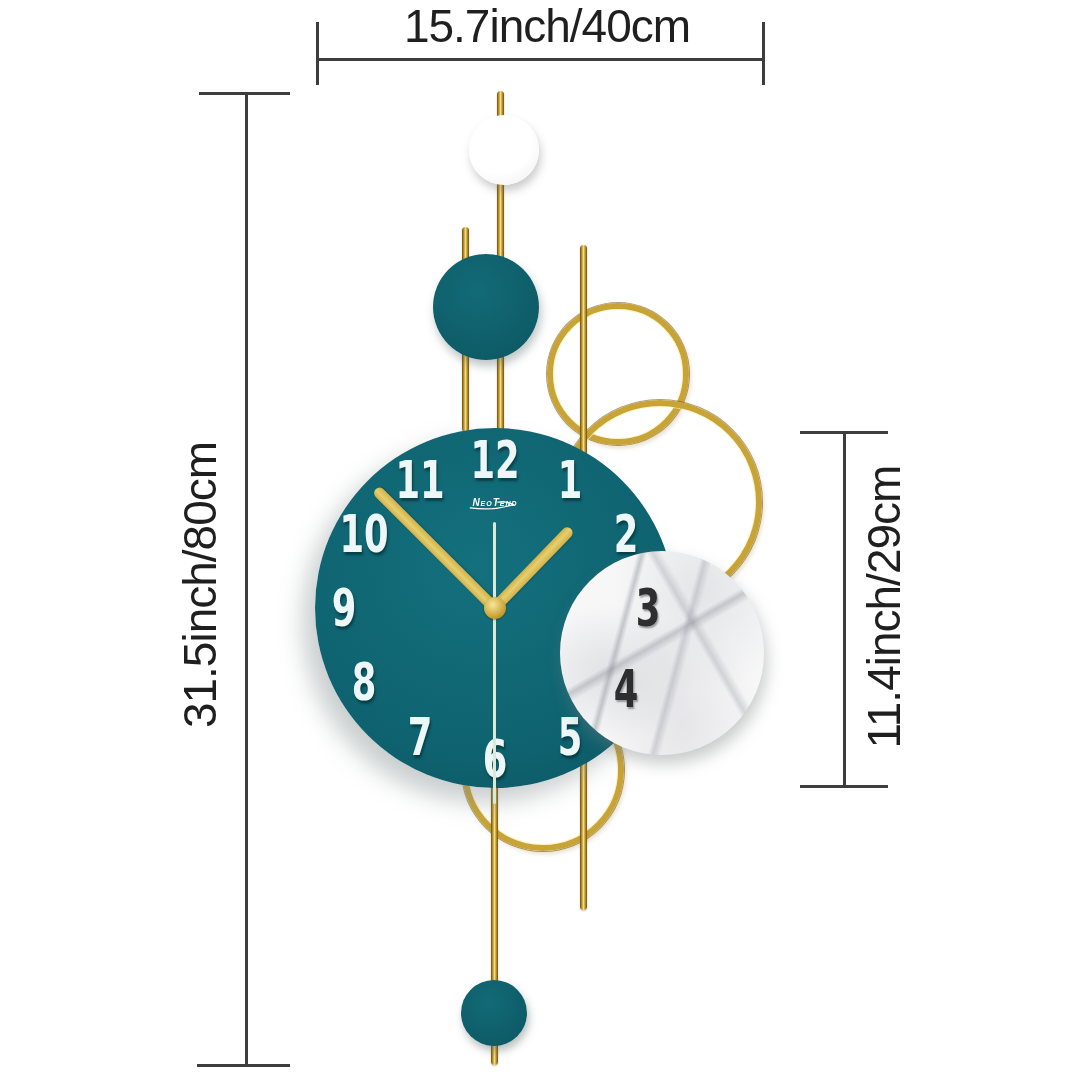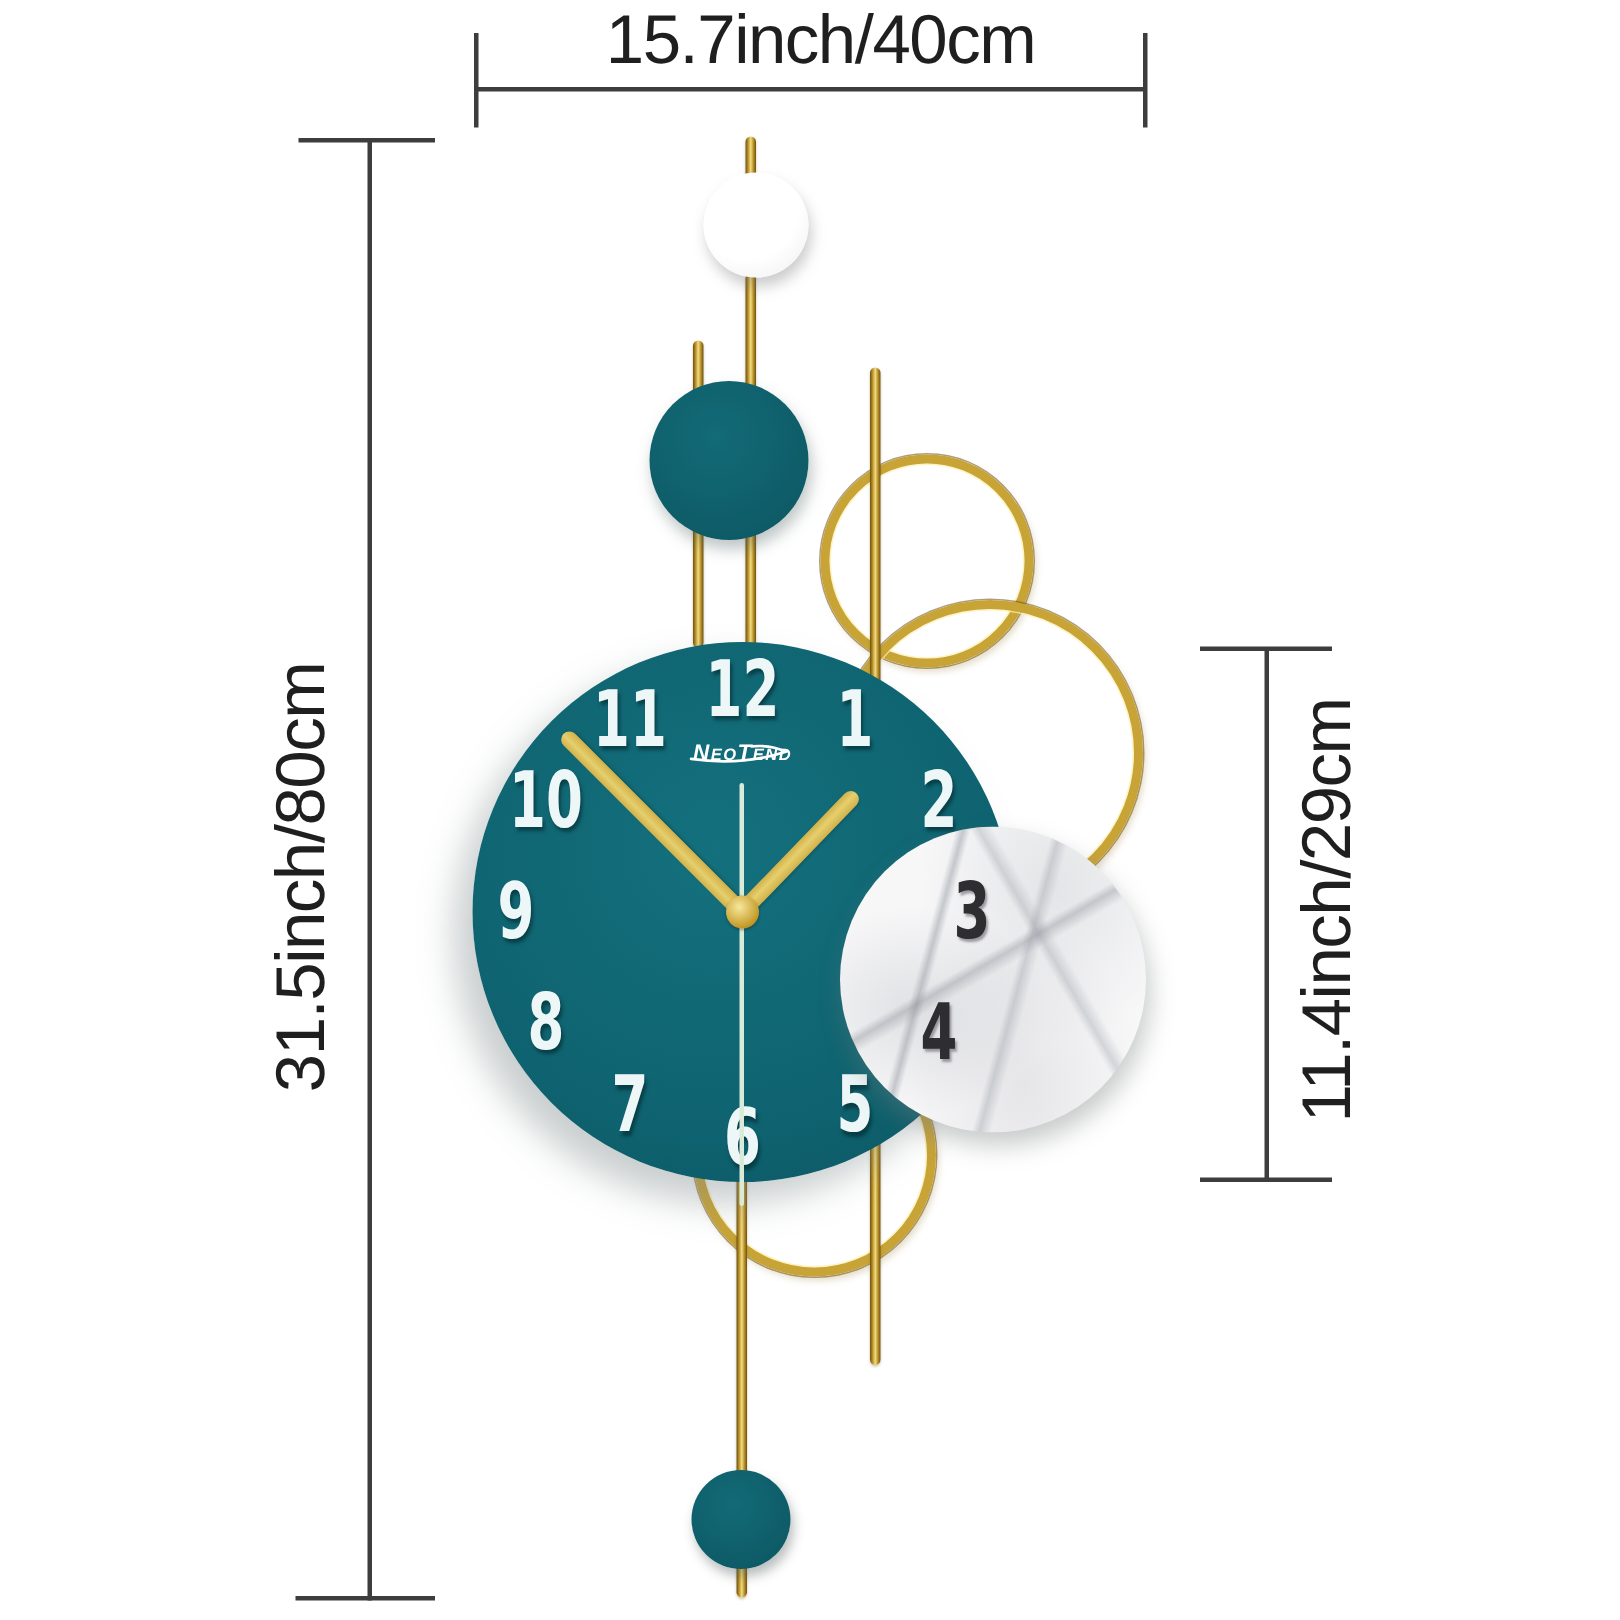--- a/index.html
+++ b/index.html
@@ -84,21 +84,21 @@
     transform:translate(-50%,-50%) scaleX(.68);
     text-shadow:2px 3px 3px rgba(2,38,44,.6);
     line-height:1;
   }
   .n12{left:180px;top:32px;} .n1{left:255px;top:52px;} .n2{left:311px;top:106px;}
   .n5{left:255px;top:309px;} .n6{left:180px;top:331px;} .n7{left:105px;top:309px;}
   .n8{left:49px;top:254px;}  .n9{left:29px;top:180px;}  .n10{left:49px;top:106px;}
   .n11{left:105px;top:52px;}
   .logo{
     position:absolute;left:180px;top:74px;transform:translate(-50%,-50%);
-    color:#fff;font-weight:bold;font-style:italic;font-size:15px;letter-spacing:1px;
+    color:#fff;font-weight:bold;font-style:italic;font-size:10px;letter-spacing:1px;
     font-variant:small-caps;white-space:nowrap;
   }
   .logo svg{position:absolute;left:-4px;top:-3px;width:105%;height:24px;}
   .logo span{position:relative;}
   .second{
     position:absolute;left:178px;top:94px;width:3px;height:282px;border-radius:2px;
     background:var(--second-hand);
   }
   .hand{
     position:absolute;width:11px;border-radius:8px;transform-origin:50% 100%;

